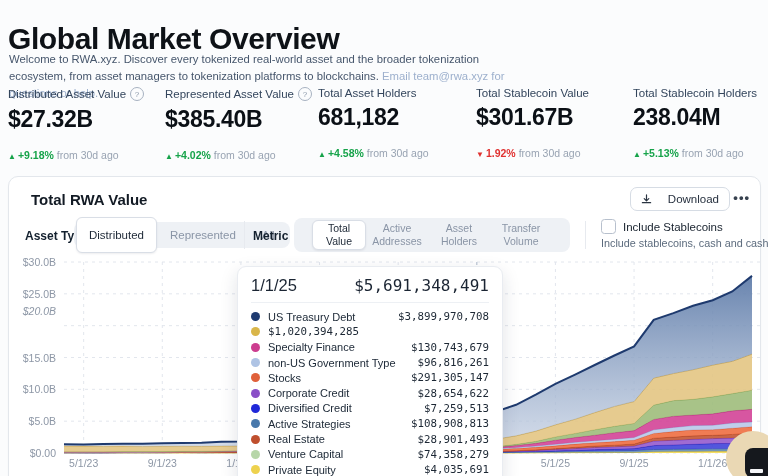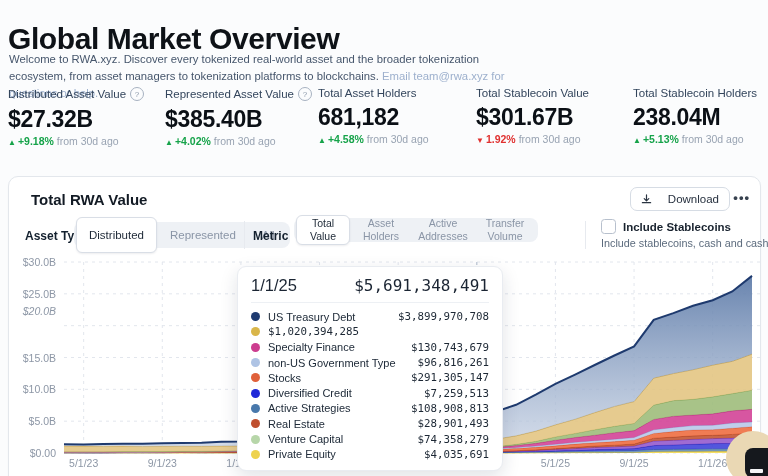--- a/index.html
+++ b/index.html
@@ -12,52 +12,52 @@
   .page-desc{position:absolute;left:9px;top:40px;width:512px;font-size:11.3px;line-height:1.5;color:#46566c}
   .page-desc .email-link{color:#9db0cd}
   
   .stats{position:absolute;left:8px;top:87px;display:flex;width:760px}
   .stat:nth-child(1){width:157px}.stat:nth-child(2){width:153px}
   .stat:nth-child(3){width:158px}.stat:nth-child(4){width:157px}.stat:nth-child(5){width:auto}
   .stat-label{font-size:11.5px;color:#33455c;display:flex;align-items:center;gap:4px;white-space:nowrap}
   .info-badge{width:12px;height:12px;border:1px solid #a7b2c1;border-radius:50%;font-size:8px;color:#8d99aa;
     display:inline-flex;align-items:center;justify-content:center;flex:0 0 auto}
   .stat-value{margin-top:5px;font-size:23px;font-weight:700;letter-spacing:-.3px;color:#0b1016}
-  .stat-change{margin-top:2px;font-size:10.5px;color:#98a3b2;white-space:nowrap}
+  .stat-change{margin-top:16px;font-size:10.5px;color:#98a3b2;white-space:nowrap}
   .stat-change .tri{font-size:8px;margin-right:2px}
   .stat-change .pct{font-weight:700}
   .stat.up .tri,.stat.up .pct{color:#16a34a}
   .stat.down .tri,.stat.down .pct{color:#e03130}
   
   .card{position:absolute;left:8px;top:176px;width:751px;height:310px;background:#fff;
     border:1px solid #e3e7ec;border-radius:10px;box-shadow:0 1px 2px rgba(25,35,55,.03)}
   .card-title{position:absolute;left:22px;top:14px;font-size:15px;font-weight:700;color:#121a24}
   .download-btn{position:absolute;right:30px;top:10px;height:24px;display:flex;align-items:center;gap:16px;
     padding:0 10px;background:#fff;border:1px solid #d6dce4;border-radius:7px;font-size:11.5px;color:#27313f;cursor:pointer}
   .more-btn{position:absolute;right:4px;top:12px;font-size:13px;letter-spacing:1px;color:#38424f;
     background:none;border:none;cursor:pointer;font-weight:700}
   
   .filters{position:absolute;left:0;top:41px;width:100%;height:40px}
   .flt-label{position:absolute;font-size:12px;font-weight:700;color:#13202e;top:11px}
   .lbl-asset{left:16px}.lbl-metric{left:244px}
   .seg{position:absolute;background:#eef1f5;border-radius:8px;display:flex;align-items:center}
   .seg-asset{left:65px;top:4px;height:26px;padding:0 2px}
-  .seg-metric{left:285px;top:0;height:24px;padding:0 2px}
+  .seg-metric{left:285px;top:0;height:34px;padding:0 18px}
   .seg-opt{border-radius:6px;color:#8a95a6;cursor:pointer;white-space:nowrap}
   .seg-asset .seg-opt{font-size:11.5px;padding:4px 13px}
   .seg-metric .seg-opt{font-size:10.5px;line-height:1.25;text-align:center;width:50px;padding:2px 6px;white-space:normal}
   .seg-opt.selected{background:#fff;border:1px solid #d9dee6;box-shadow:0 1px 2px rgba(20,30,50,.08);color:#1d2836;font-weight:500}
   .seg-asset .seg-opt.selected{padding:11px 12px}
   .seg-metric .seg-opt.selected{width:42px;padding:1px 5px}
   .v-divider{position:absolute;top:3px;width:1px;height:28px;background:#e7eaef}
   .div1{left:235px}.div2{left:576px}
   .stable-box{position:absolute;left:592px;top:1px;width:220px}
   .stable-row{display:flex;align-items:center;gap:7px}
   .checkbox{width:13px;height:13px;border:1.5px solid #b7c0cd;border-radius:3.5px;background:#fff;flex:0 0 auto;cursor:pointer}
-  .stable-label{font-size:11.5px;font-weight:700;color:#18222e;white-space:nowrap}
+  .stable-label{font-size:11.5px;font-weight:400;color:#18222e;white-space:nowrap}
   .stable-sub{margin-top:3px;font-size:10.8px;color:#5c6b7d;white-space:nowrap}
   
   #chart-svg{position:absolute;left:0;top:255px;pointer-events:none}
   .axis-label{position:absolute;font-size:10.5px;color:#8d97a6;pointer-events:none}
   .y-label{width:46px;text-align:right}
   .x-label{width:60px;text-align:center}
   
   .tooltip{position:absolute;left:237px;top:266px;width:238px;background:#fff;border:1px solid #e9ecf1;
     border-radius:9px;box-shadow:0 6px 18px rgba(25,35,60,.13);padding:9px 13px 8px;z-index:5}
   .tt-head{display:flex;justify-content:space-between;align-items:baseline}
@@ -134,22 +134,22 @@
     <span class="flt-label lbl-asset">Asset Type</span>
     <div class="seg seg-asset">
       <span class="seg-opt selected">Distributed</span>
       <span class="seg-opt">Represented</span>
       <span class="seg-opt">All</span>
     </div>
     <div class="v-divider div1"></div>
     <span class="flt-label lbl-metric">Metric</span>
     <div class="seg seg-metric">
       <span class="seg-opt selected">Total Value</span>
+      <span class="seg-opt">Active Addresses</span>
       <span class="seg-opt">Asset Holders</span>
-      <span class="seg-opt">Active Addresses</span>
       <span class="seg-opt">Transfer Volume</span>
     </div>
     <div class="v-divider div2"></div>
     <div class="stable-box">
       <div class="stable-row">
         <span class="checkbox"></span>
         <span class="stable-label">Include Stablecoins</span>
       </div>
       <div class="stable-sub">Include stablecoins, cash and cash-equivalents</div>
     </div>
@@ -259,20 +259,25 @@
         <span class="tt-dot" style="background: rgb(174, 195, 228);"></span>
         <span class="tt-name">non-US Government Type</span>
         <span class="tt-val">$96,816,261</span>
       </div>
       <div class="tt-row">
         <span class="tt-dot" style="background: rgb(224, 96, 58);"></span>
         <span class="tt-name">Stocks</span>
         <span class="tt-val">$291,305,147</span>
       </div>
       <div class="tt-row">
+        <span class="tt-dot" style="background: rgb(138, 79, 199);"></span>
+        <span class="tt-name">Corporate Credit</span>
+        <span class="tt-val">$28,654,622</span>
+      </div>
+      <div class="tt-row">
         <span class="tt-dot" style="background: rgb(32, 40, 216);"></span>
         <span class="tt-name">Diversified Credit</span>
         <span class="tt-val">$7,259,513</span>
       </div>
       <div class="tt-row">
         <span class="tt-dot" style="background: rgb(72, 120, 171);"></span>
         <span class="tt-name">Active Strategies</span>
         <span class="tt-val">$108,908,813</span>
       </div>
       <div class="tt-row">

